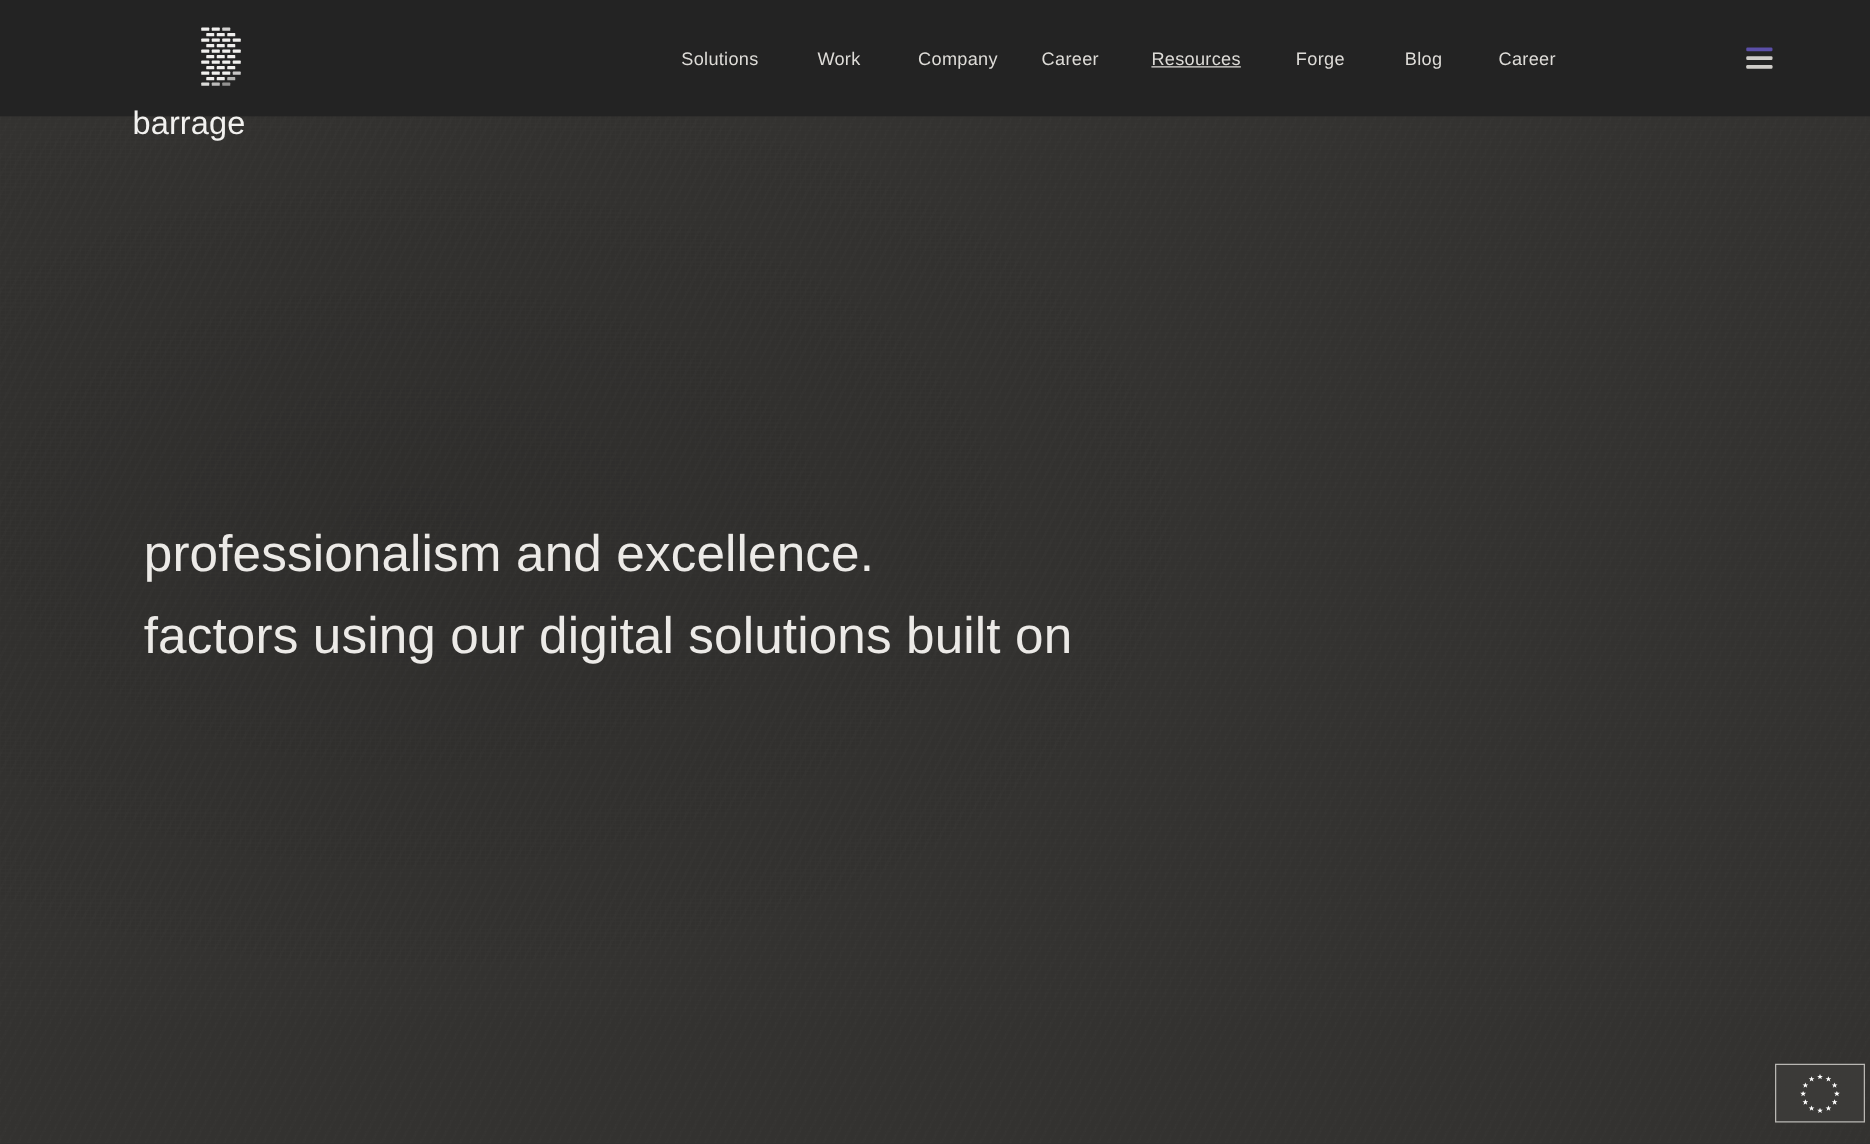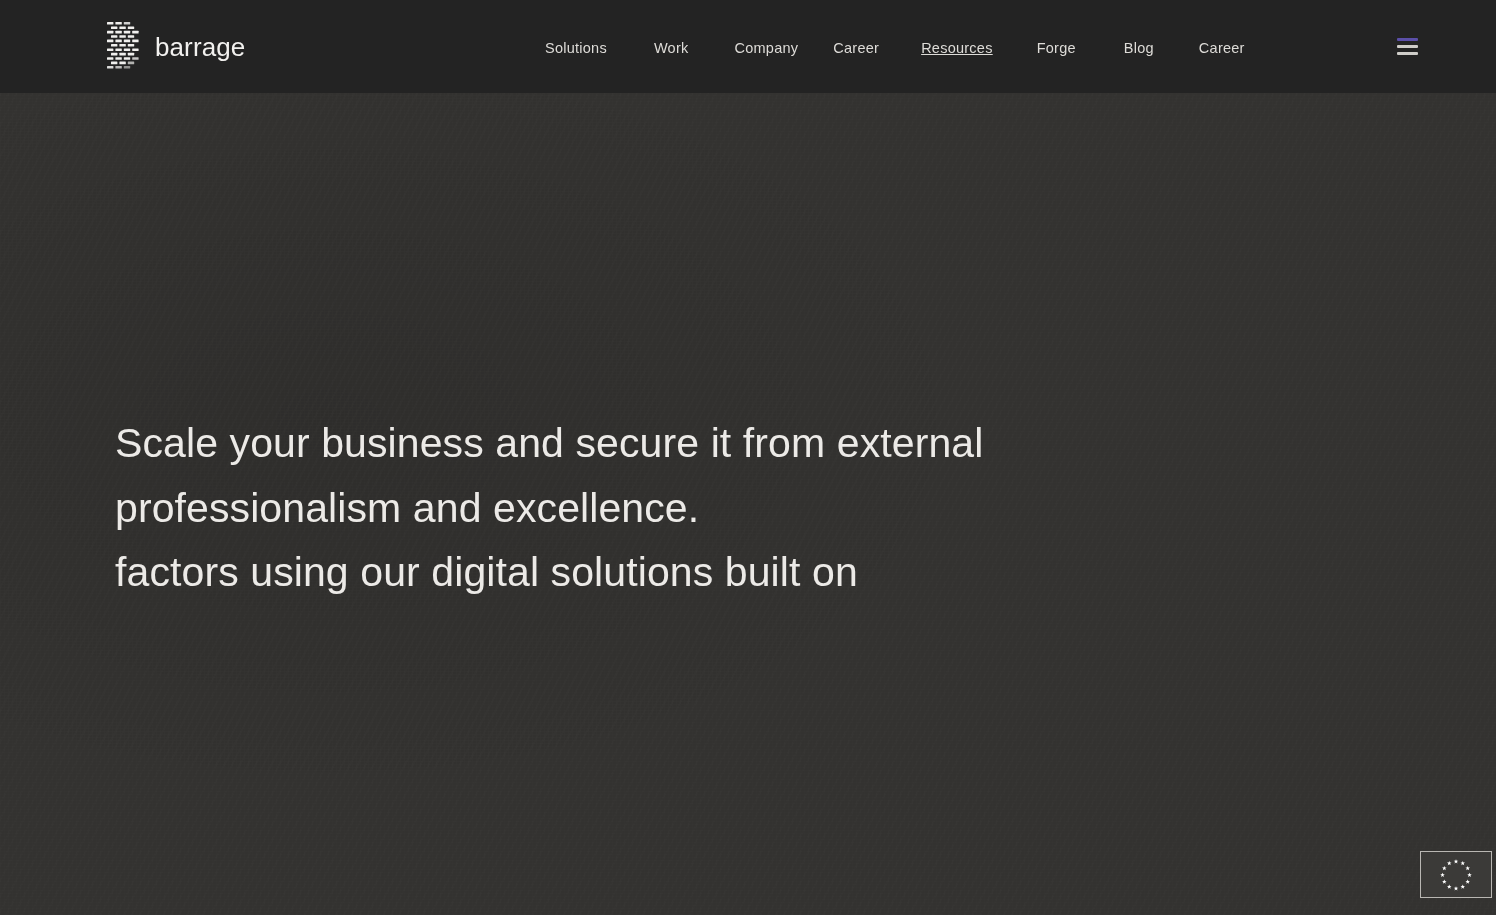--- a/index.html
+++ b/index.html
@@ -48,23 +48,24 @@
     display: flex;
     align-items: center;
     z-index: 20;
   }
 
   .brand {
     position: absolute;
     left: 106px;
     top: 21px;
     display: flex;
-    align-items: center;
+    align-items: flex-end;
     gap: 13px;
     text-decoration: none;
+    flex-direction: column;
   }
 
   
   .logo-mark {
     display: block;
     width: 36px;
     height: 50px;
   }
 
   .brand-word {
@@ -258,21 +259,20 @@
       <span class="menu-bar b1"></span>
       <span class="menu-bar b2"></span>
       <span class="menu-bar b3"></span>
     </button>
 
   </header>
 
   <section class="hero">
     <div class="hero-inner">
       <h1 class="hero-title">
-        <span class="line">Scale your business and secure it from external</span>
         <span class="line">professionalism and excellence.</span>
         <span class="line">factors using our digital solutions built on</span>
       </h1>
     </div>
   </section>
 
   <div class="eu-badge" aria-label="EU">
     <svg class="eu-stars" viewBox="0 0 44 36" aria-hidden="true">
       <g fill="#ffffff">
 

